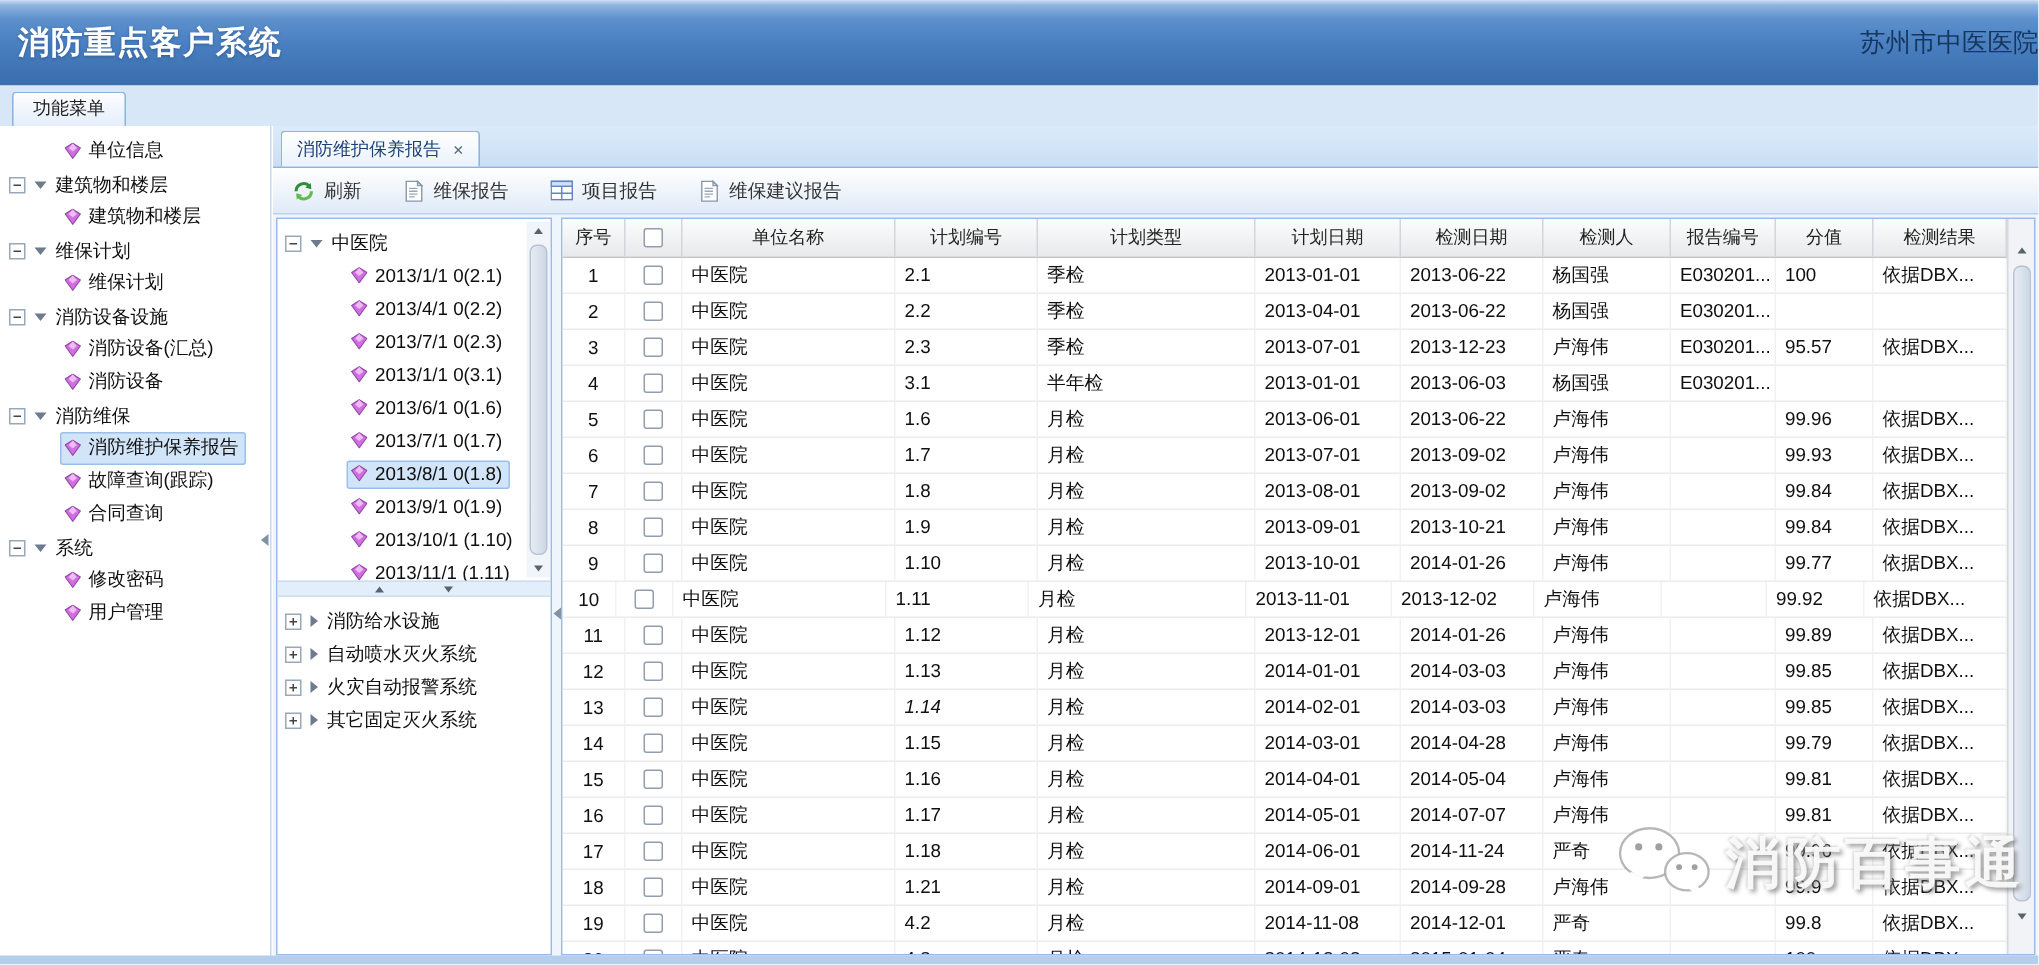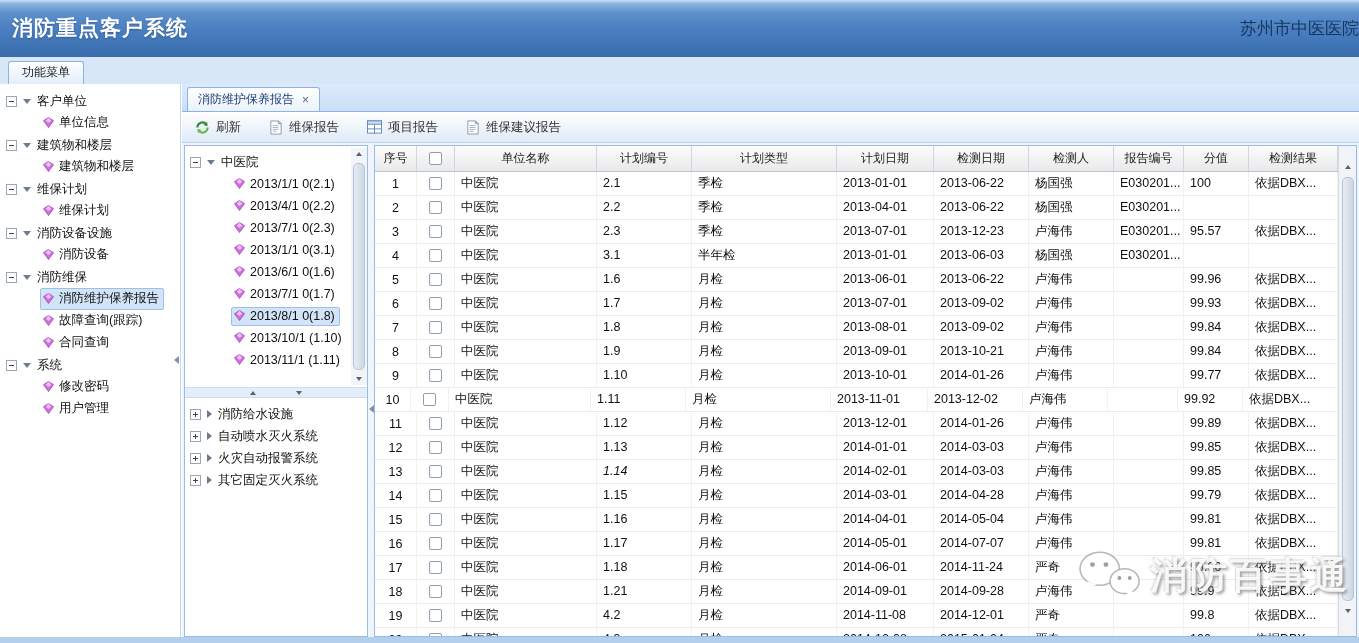--- a/index.html
+++ b/index.html
@@ -103,25 +103,20 @@
     <span class="app-title">消防重点客户系统</span>
     <span class="app-org">苏州市中医医院</span>
   </div>
 
   <div class="menu-strip">
     <span class="menu-tab">功能菜单</span>
   </div>
 
   <div class="sidebar">
     <div id="sidebar-tree">
-        <div class="t-row group">
-          <span class="expbox"></span>
-          <span class="tri down"></span>
-          <span class="t-label">客户单位</span>
-        </div>
         <div class="t-row child">
           <span class="sel-wrap">
             <span class="gem">
               <svg width="11" height="11" viewBox="0 0 12 12">
                 <polygon points="6,0.5 11.5,4 6,11.5 0.5,4" fill="#cf6fe0" stroke="#9346a8" stroke-width="0.8"></polygon>
                 <polygon points="6,0.5 9,4 6,6.5 3,4" fill="#eebbf5"></polygon>
               </svg>
             </span>
             <span class="t-label">单位信息</span>
           </span>
@@ -155,20 +150,31 @@
                 <polygon points="6,0.5 9,4 6,6.5 3,4" fill="#eebbf5"></polygon>
               </svg>
             </span>
             <span class="t-label">维保计划</span>
           </span>
         </div>
         <div class="t-row group">
           <span class="expbox"></span>
           <span class="tri down"></span>
           <span class="t-label">消防设备设施</span>
+        </div>
+        <div class="t-row child">
+          <span class="sel-wrap">
+            <span class="gem">
+              <svg width="11" height="11" viewBox="0 0 12 12">
+                <polygon points="6,0.5 11.5,4 6,11.5 0.5,4" fill="#cf6fe0" stroke="#9346a8" stroke-width="0.8"></polygon>
+                <polygon points="6,0.5 9,4 6,6.5 3,4" fill="#eebbf5"></polygon>
+              </svg>
+            </span>
+            <span class="t-label">消防设备(汇总)</span>
+          </span>
         </div>
         <div class="t-row child">
           <span class="sel-wrap">
             <span class="gem">
               <svg width="11" height="11" viewBox="0 0 12 12">
                 <polygon points="6,0.5 11.5,4 6,11.5 0.5,4" fill="#cf6fe0" stroke="#9346a8" stroke-width="0.8"></polygon>
                 <polygon points="6,0.5 9,4 6,6.5 3,4" fill="#eebbf5"></polygon>
               </svg>
             </span>
             <span class="t-label">消防设备</span>
@@ -374,20 +380,31 @@
               </div>
               <div class="t-row child selected">
                 <span class="sel-wrap">
                   <span class="gem">
                     <svg width="11" height="11" viewBox="0 0 12 12">
                       <polygon points="6,0.5 11.5,4 6,11.5 0.5,4" fill="#cf6fe0" stroke="#9346a8" stroke-width="0.8"></polygon>
                       <polygon points="6,0.5 9,4 6,6.5 3,4" fill="#eebbf5"></polygon>
                     </svg>
                   </span>
                   <span class="t-label">2013/8/1 0(1.8)</span>
+                </span>
+              </div>
+              <div class="t-row child">
+                <span class="sel-wrap">
+                  <span class="gem">
+                    <svg width="11" height="11" viewBox="0 0 12 12">
+                      <polygon points="6,0.5 11.5,4 6,11.5 0.5,4" fill="#cf6fe0" stroke="#9346a8" stroke-width="0.8"></polygon>
+                      <polygon points="6,0.5 9,4 6,6.5 3,4" fill="#eebbf5"></polygon>
+                    </svg>
+                  </span>
+                  <span class="t-label">2013/9/1 0(1.9)</span>
                 </span>
               </div>
               <div class="t-row child">
                 <span class="sel-wrap">
                   <span class="gem">
                     <svg width="11" height="11" viewBox="0 0 12 12">
                       <polygon points="6,0.5 11.5,4 6,11.5 0.5,4" fill="#cf6fe0" stroke="#9346a8" stroke-width="0.8"></polygon>
                       <polygon points="6,0.5 9,4 6,6.5 3,4" fill="#eebbf5"></polygon>
                     </svg>
                   </span>

